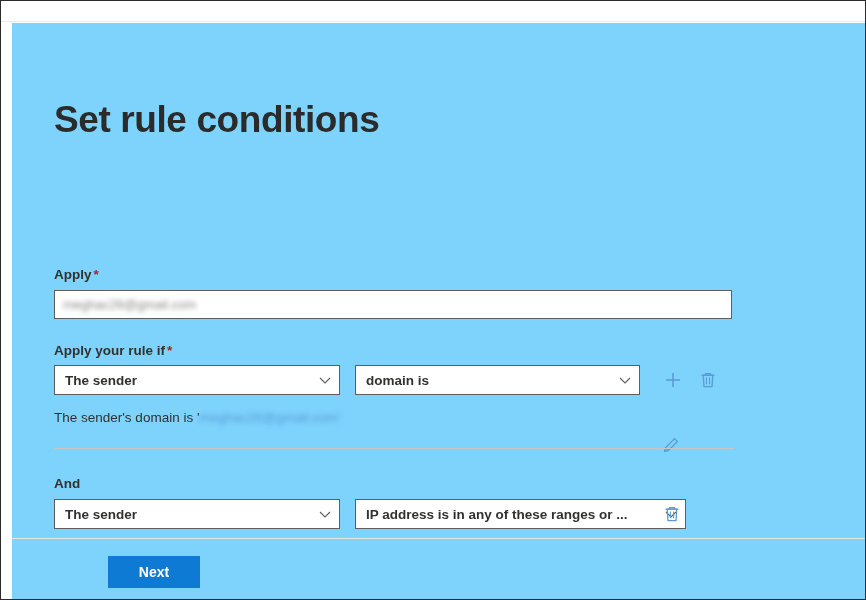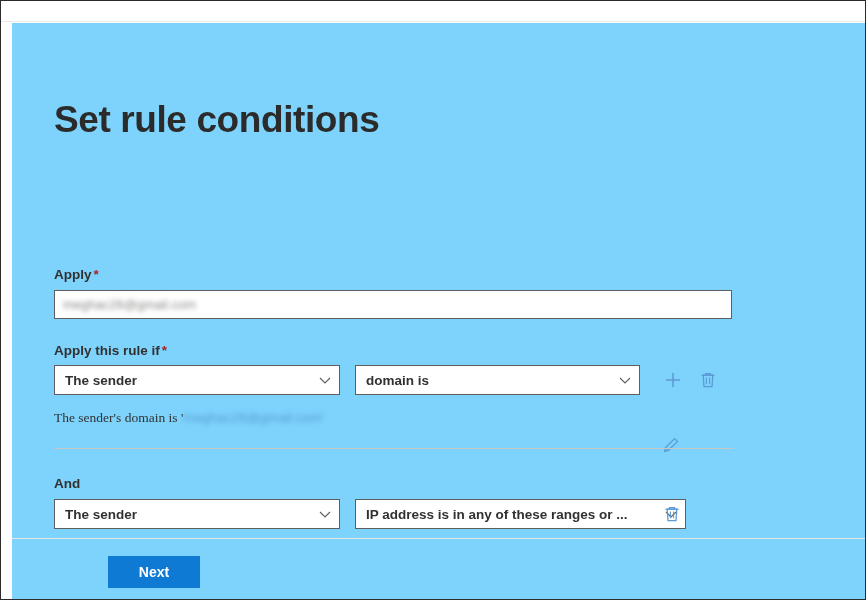--- a/index.html
+++ b/index.html
@@ -160,21 +160,21 @@
 
   
   .rule-desc {
     position: absolute;
     left: 42px;
     top: 387px;
     font-size: 13.5px;
     color: #323130;
     white-space: nowrap;
   }
-  .rule-desc .quote { color: #323130; font-family: Liberation Serif, serif; }
+  .rule-desc .quote { color: #323130; }
   .rule-desc .blurred-link {
     color: #5b9bd5;
     filter: blur(2.4px);
     user-select: none;
   }
 
   .divider {
     position: absolute;
     left: 42px;
     width: 680px;
@@ -225,21 +225,21 @@
 
 
     <div class="field-label label-name">
       <span>Apply</span><span class="req">*</span>
     </div>
     <div class="text-input">
       <span class="blurred-value">meghac26@gmail.com</span>
     </div>
 
     <div class="field-label label-apply">
-      <span>Apply this rule if</span><span class="req">*</span>
+      <span>Apply your rule if</span><span class="req">*</span>
     </div>
 
     <div class="dropdown dd-r1c1">
       <span class="dd-text">The sender</span>
       <span class="chev">
         <svg width="16" height="16" viewBox="0 0 16 16">
             <path d="M3 6 L8 11 L13 6" fill="none" stroke="#605e5c" stroke-width="1.1"></path>
           </svg>
       </span>
     </div>

